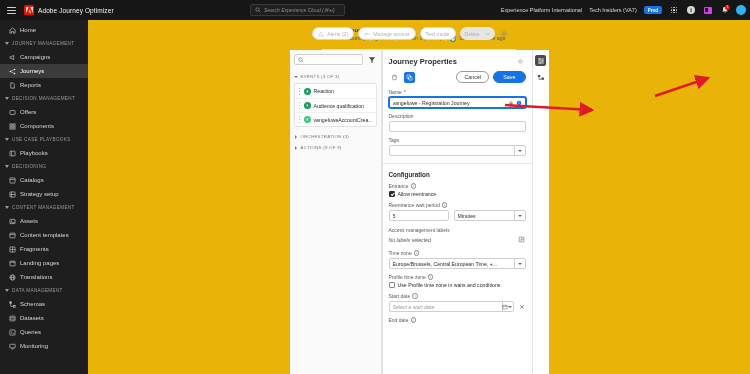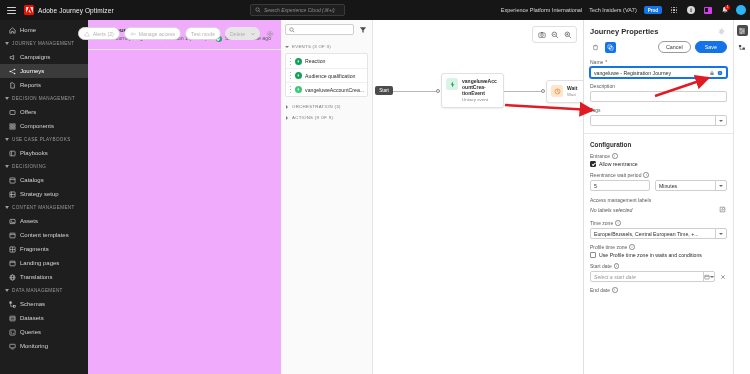--- a/index.html
+++ b/index.html
@@ -60,21 +60,21 @@
   .nav-group {
     display:flex; align-items:center; gap:3px; height:13px; padding-left:4px;
     font-size:4.6px; color:#9a9a9a; letter-spacing:.35px; text-transform:uppercase; cursor:pointer; white-space:nowrap;
   }
   .chev { width:5px; height:5px; flex:0 0 5px; position:relative; }
   .chev::after { content:""; position:absolute; left:0.5px; top:1px; border-left:2.5px solid transparent; border-right:2.5px solid transparent; border-top:3px solid #9a9a9a; }
   .nicon { width:7px; height:7px; flex:0 0 7px; display:flex; align-items:center; justify-content:center; }
   .nicon svg { display:block; }
 
   
-  .main { flex:1; display:flex; flex-direction:row; min-width:0; background:#f0abfc; }
+  .main { flex:1; display:flex; flex-direction:column; min-width:0; background:#eab308;align-items:center; }
   .jheader { height:30px; border-bottom:1px solid #e4e4e4; display:flex; align-items:center; padding:0 6px; position:relative; flex:0 0 30px; }
   .backbtn { width:12px; height:12px; display:flex; align-items:center; justify-content:center; cursor:pointer; color:#4b4b4b; }
   .jtitle-block { margin-left:7px; display:flex; flex-direction:column; gap:2px; }
   .jtitle-row { display:flex; align-items:center; gap:4px; }
   .jtitle { font-size:6px; font-weight:bold; color:#2c2c2c; }
   .pencil { width:6px;height:6px; cursor:pointer; }
   .jmeta { display:flex; align-items:center; gap:0px; font-size:5.2px; color:#5a5a5a; }
   .jmeta span.seg { padding:0 4px; white-space:nowrap; }
   .jmeta span.seg:first-child { padding-left:0; }
   .vsep { width:1px; height:6px; background:#d4d4d4; }

